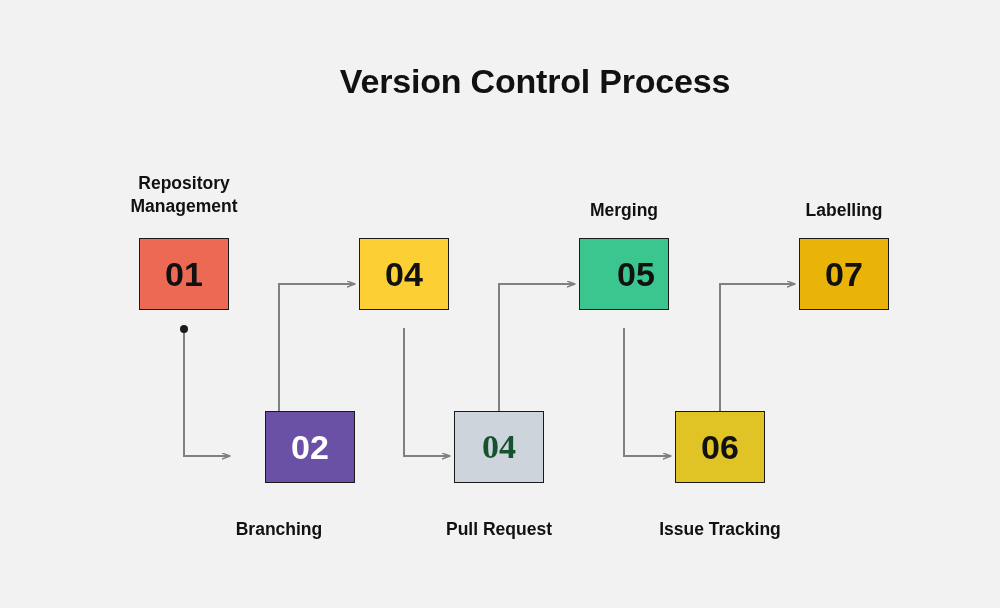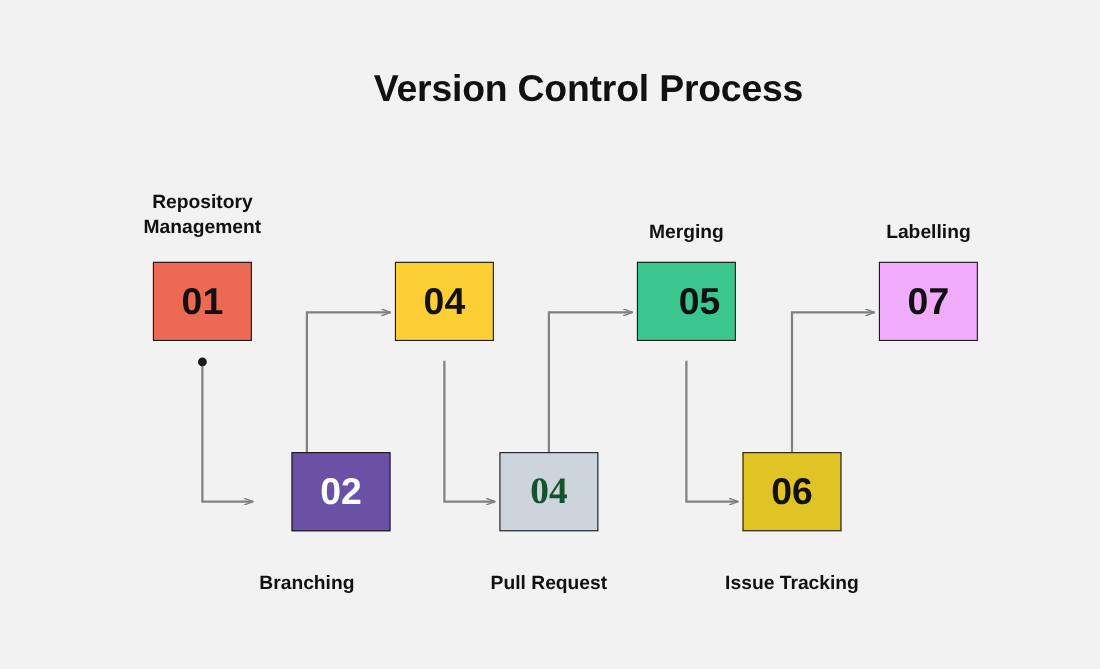--- a/index.html
+++ b/index.html
@@ -129,17 +129,17 @@
   <div class="node" style="left:675px; top:411px; background:#e0c425; color:#111111;">
     <span>06</span>
   </div>
   <div class="node-label" style="left:600px; top:518px;">
     <div>Issue Tracking</div>
   </div>
 
   <div class="node-label" style="left:724px; top:199px;">
     <div>Labelling</div>
   </div>
-  <div class="node" style="left:799px; top:238px; background:#f0abfc; color:#111111;">
+  <div class="node" style="left:799px; top:238px; background:#eab308; color:#111111;">
     <span>07</span>
   </div>
 
 </div>
 
 </body></html>

